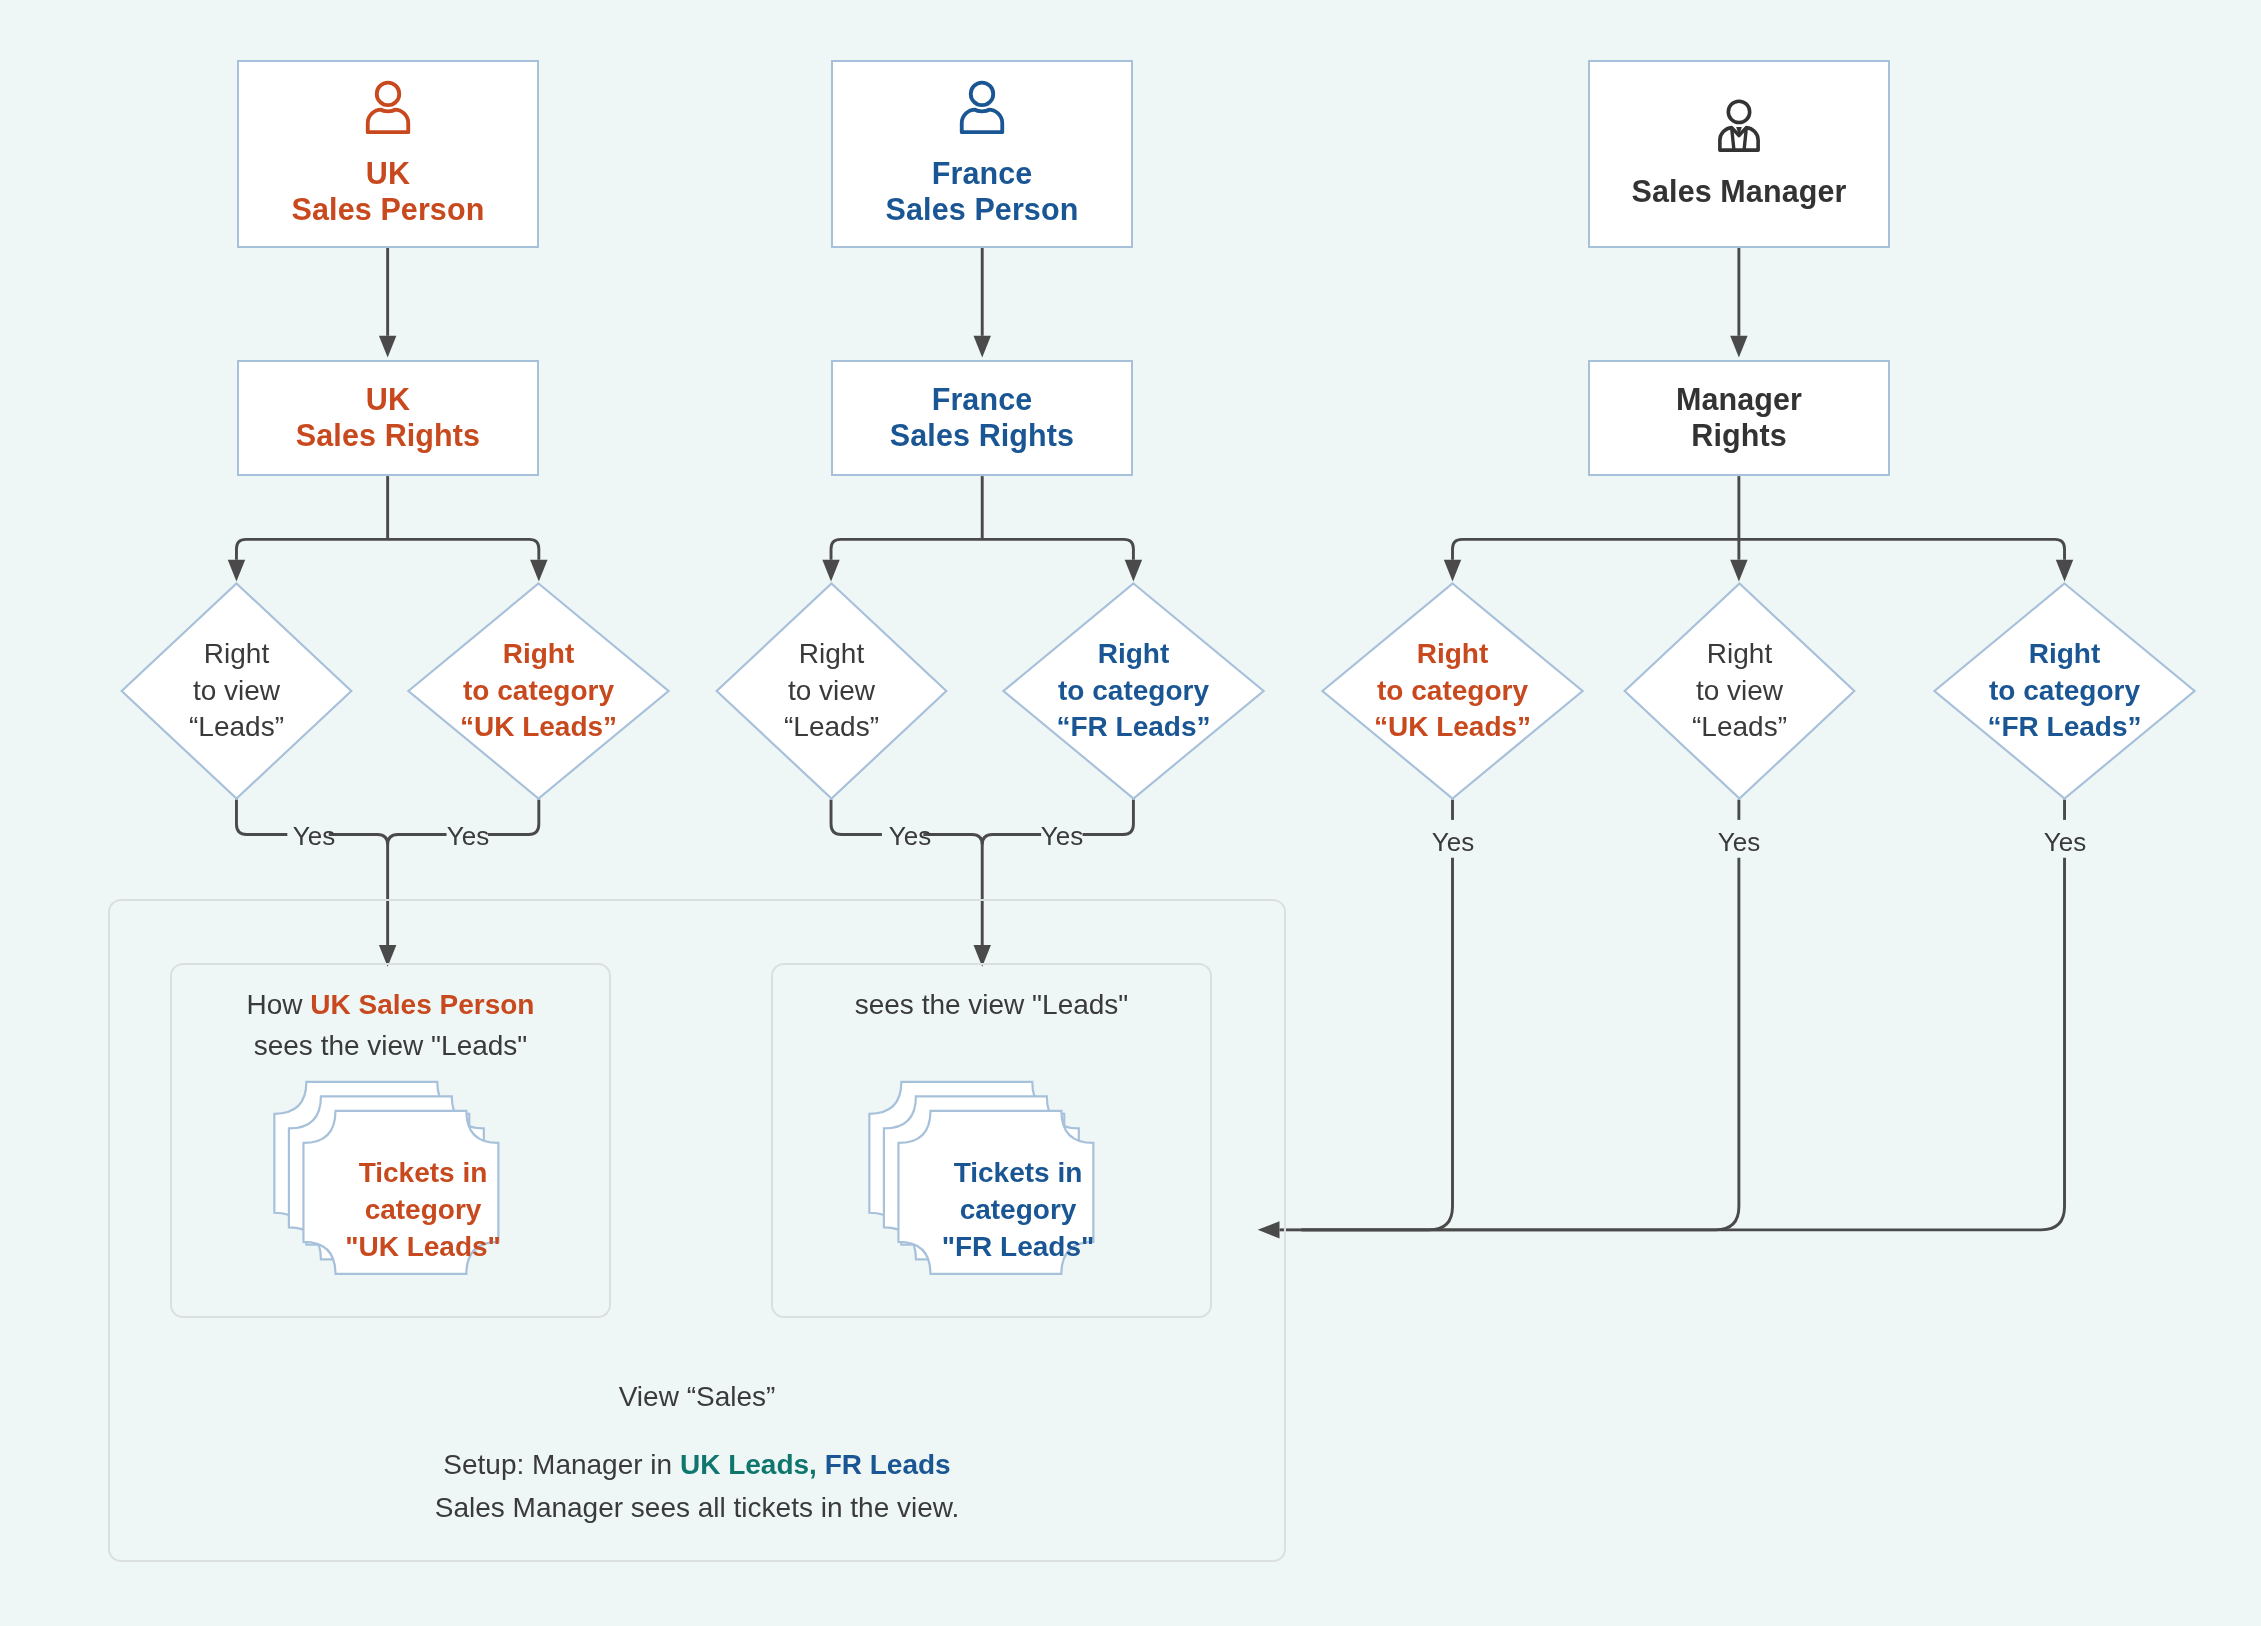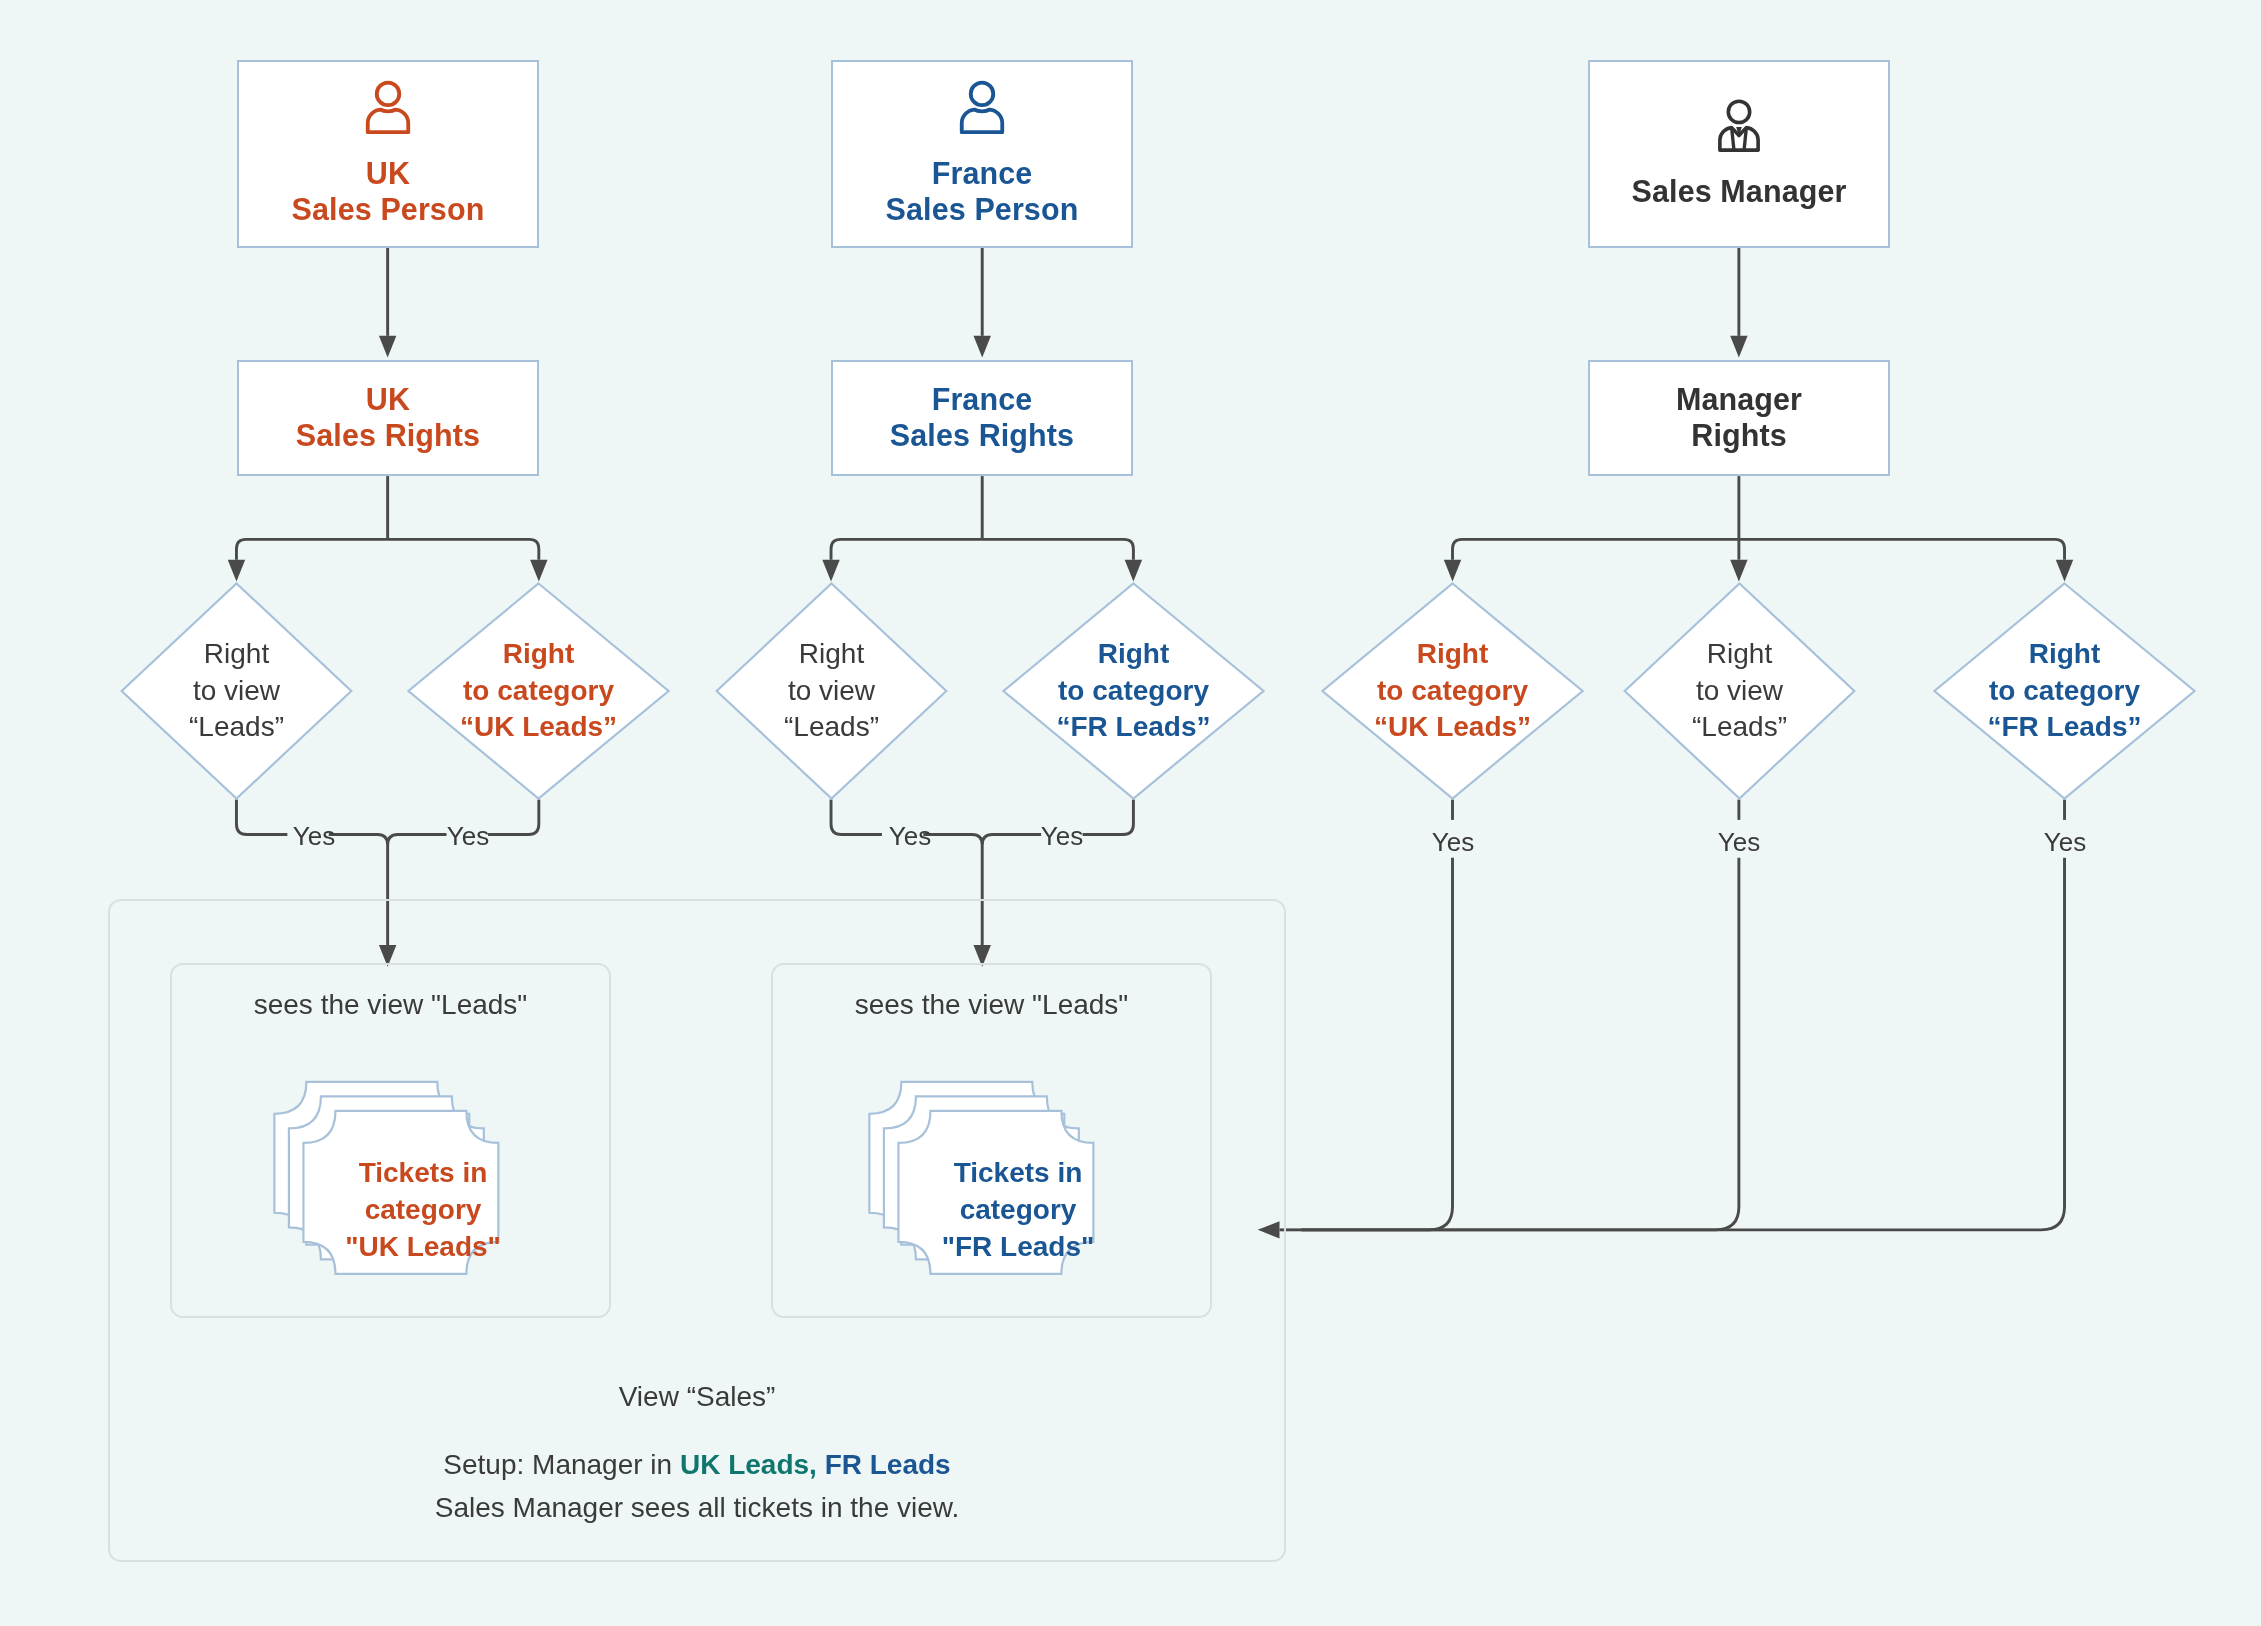--- a/index.html
+++ b/index.html
@@ -293,20 +293,23 @@
   <div class="yes-label" style="left:910px;top:836px;">Yes</div>
   <div class="yes-label" style="left:1062px;top:836px;">Yes</div>
   <div class="yes-label" style="left:1453px;top:842px;">Yes</div>
   <div class="yes-label" style="left:1739px;top:842px;">Yes</div>
   <div class="yes-label" style="left:2065px;top:842px;">Yes</div>
 
   <div class="view-container" style="left:108px;top:899px;width:1178px;height:663px;"></div>
 
   <div class="view-card" style="left:170px;top:963px;width:441px;height:355px;"></div>
   <div class="card-title" style="left:170px;top:985px;width:441px;">
+    <span class="ln">
+      <span>How </span><b class="o">UK Sales Person</b>
+    </span>
     <span class="ln">sees the view "Leads"</span>
   </div>
 
   <div class="ticket-stack orange" style="left:270px;top:1076px;width:240px;height:211px;">
     <svg width="240" height="211" viewBox="0 0 330 290">
       <g fill="#ffffff" stroke="#a7c1da" stroke-width="3">
         <path d="M24 8 H204 Q204 52 248 52 V188 Q204 188 204 232 H24 Q24 188 -20 188 V52 Q24 52 24 8 Z" transform="translate(26,0)"></path>
         <path d="M24 8 H204 Q204 52 248 52 V188 Q204 188 204 232 H24 Q24 188 -20 188 V52 Q24 52 24 8 Z" transform="translate(46,20)"></path>
         <path d="M24 8 H204 Q204 52 248 52 V188 Q204 188 204 232 H24 Q24 188 -20 188 V52 Q24 52 24 8 Z" transform="translate(66,40)"></path>
       </g>

